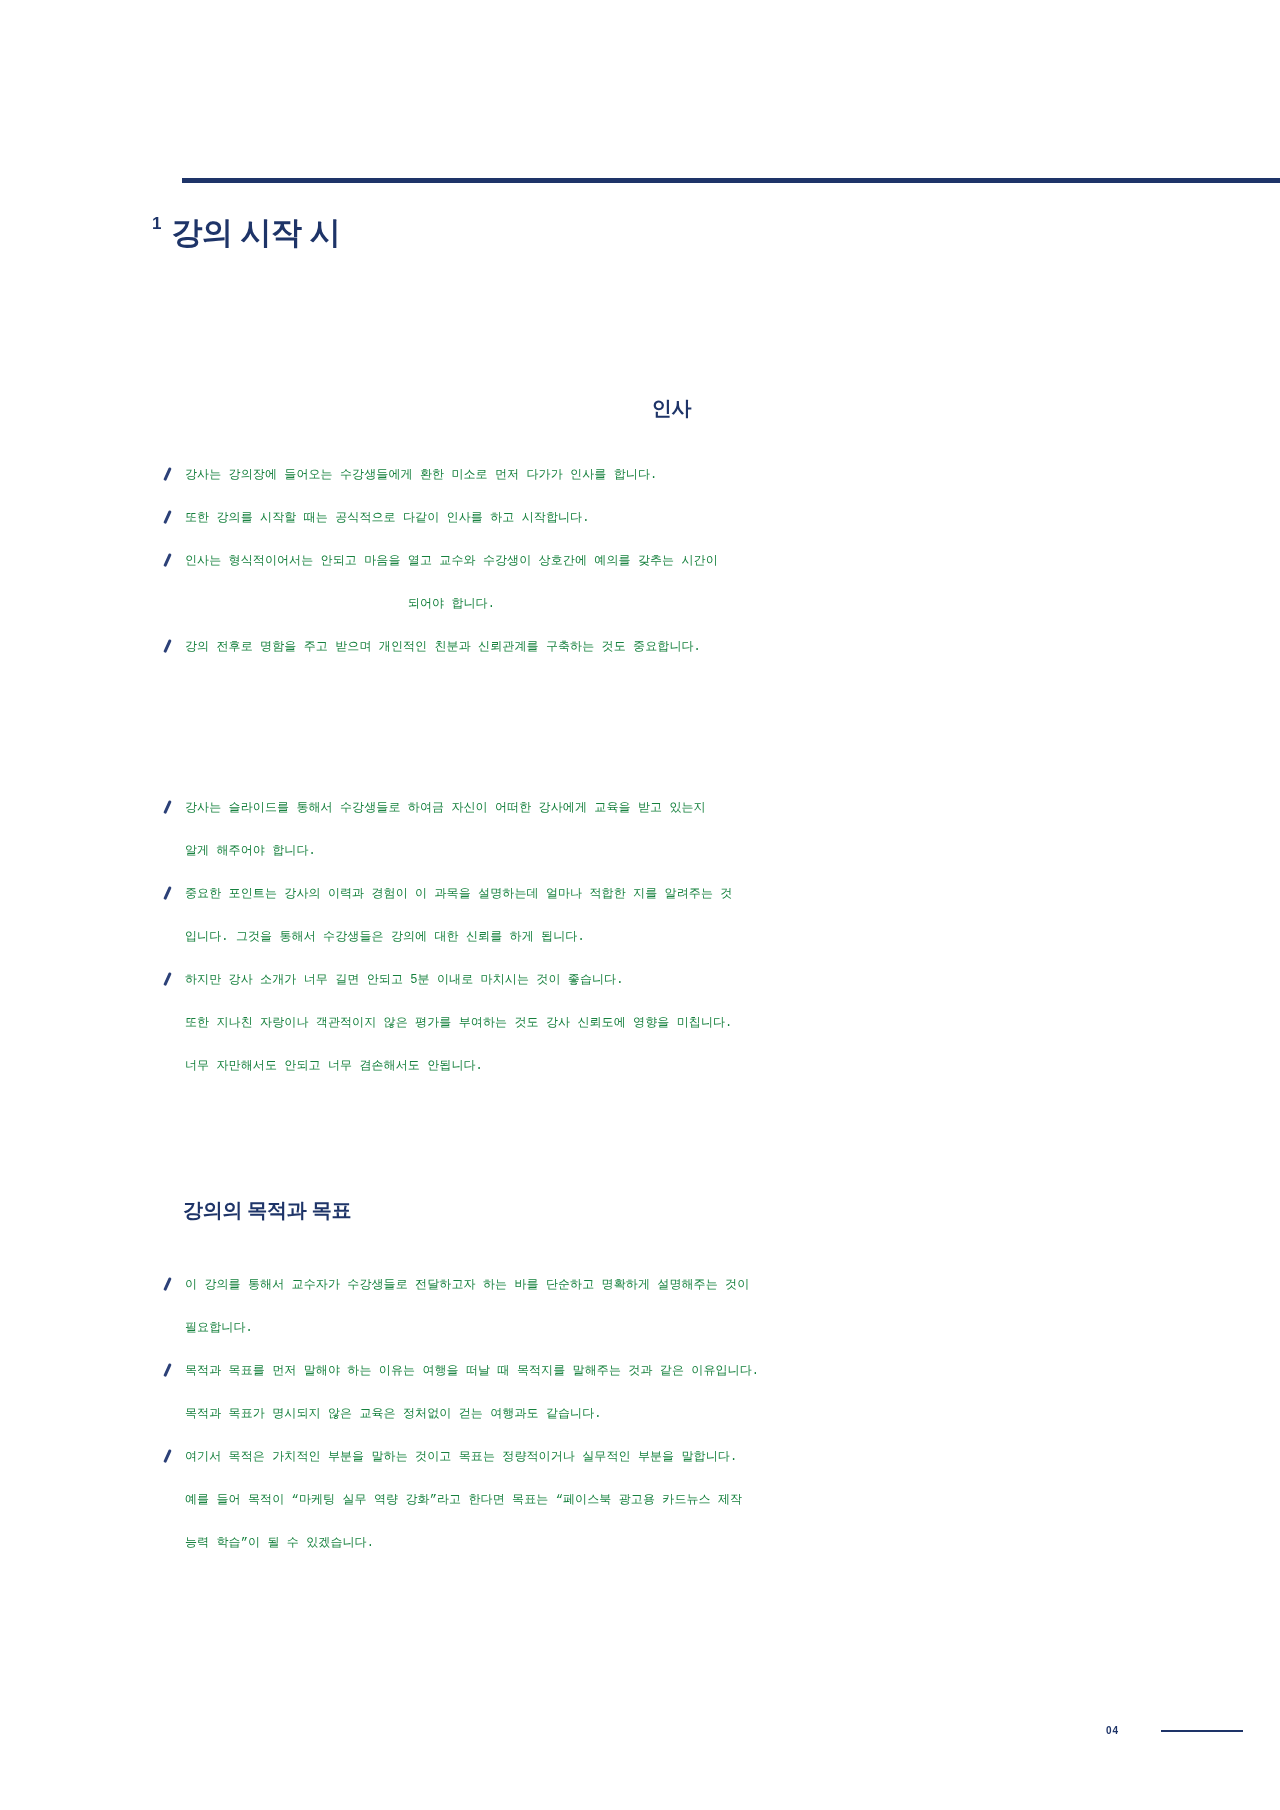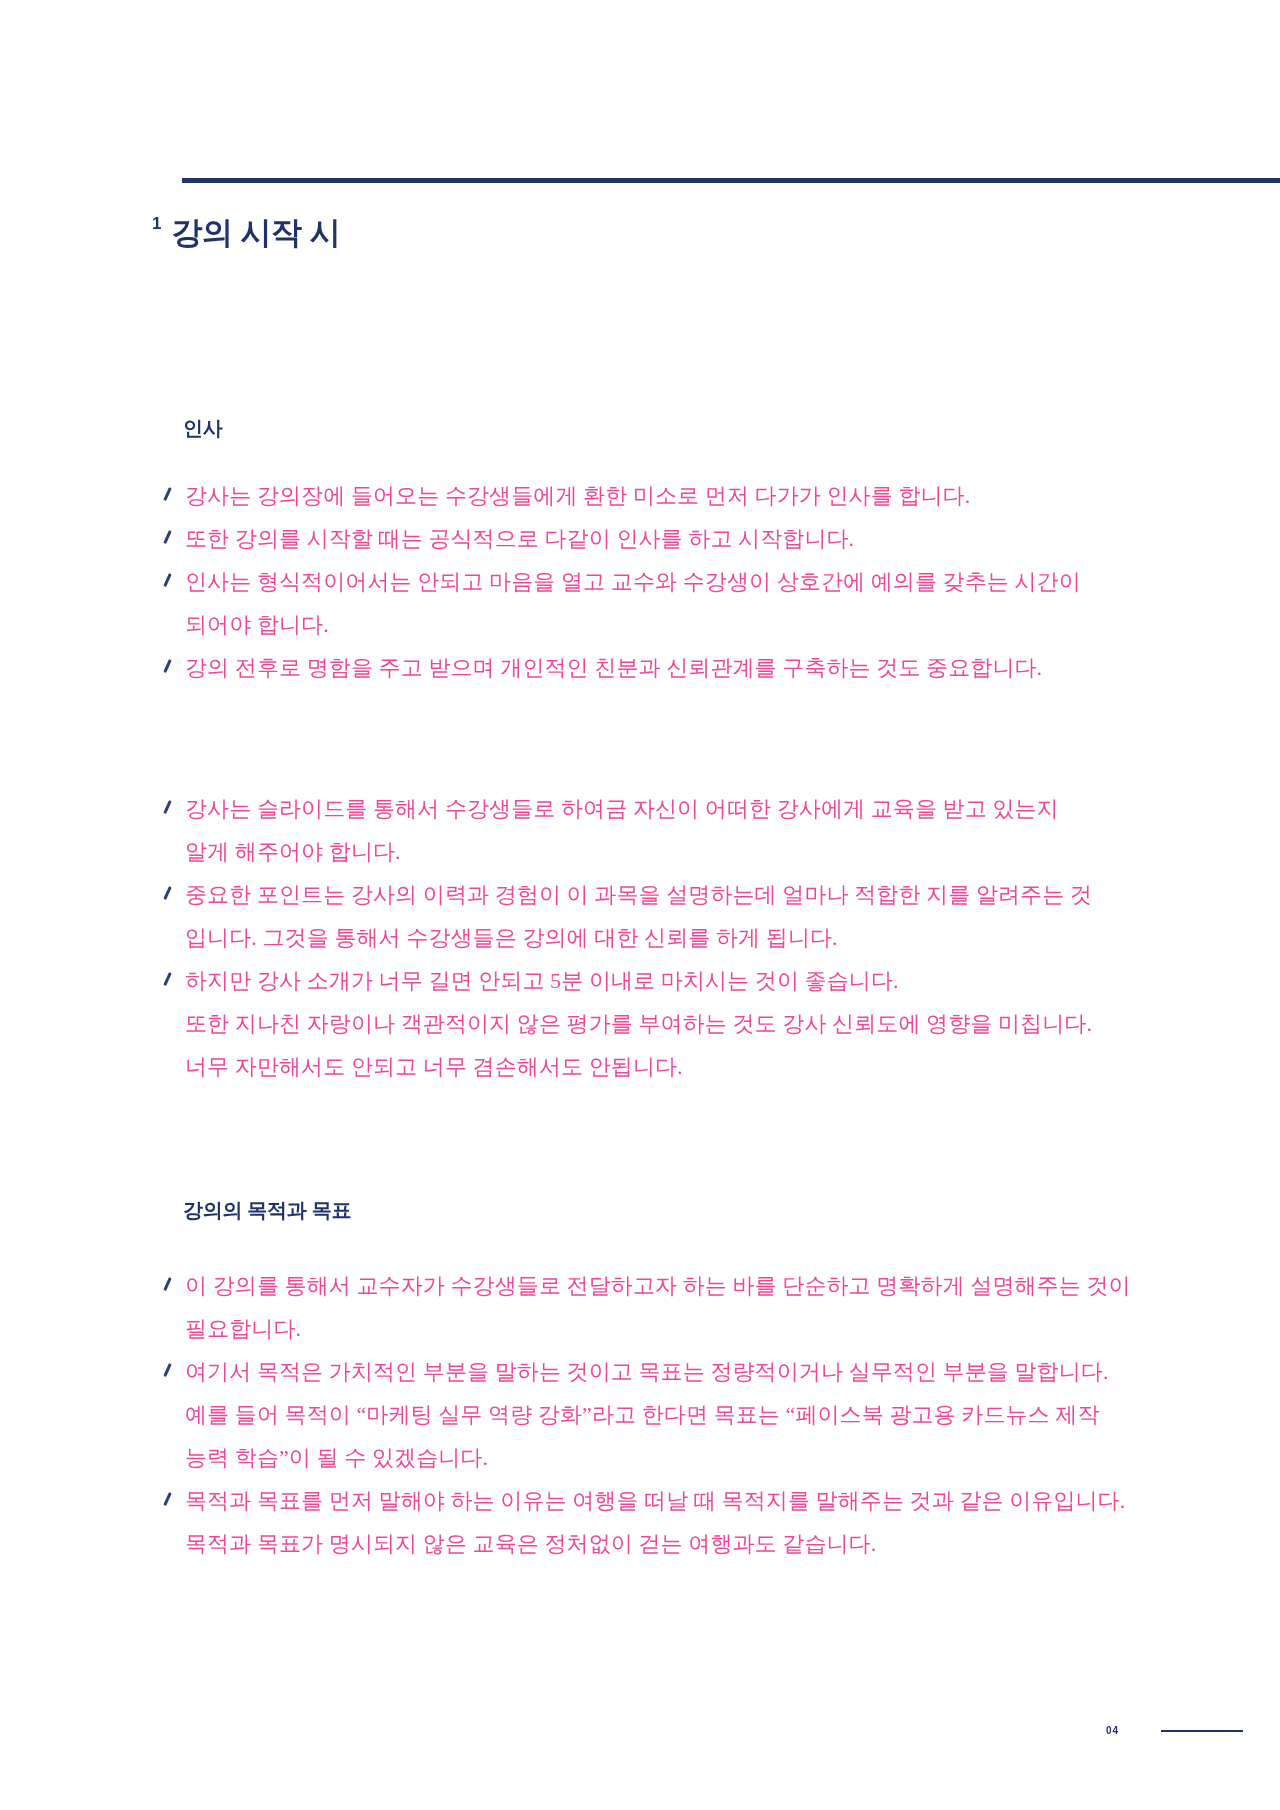--- a/index.html
+++ b/index.html
@@ -34,21 +34,21 @@
   }
   .doc-title .t {
     font-size:31px;
     letter-spacing:-0.5px;
   }
   .section {
     position:absolute;
     left:160px;
     width:1000px;
   }
-  .sec-1 { top:416px; }
+  .sec-1 { top:396px;text-align:center; }
   .sec-2 { top:753px; }
   .sec-3 { top:1198px; }
   .sec-heading {
     font-family:"Liberation Sans","DejaVu Sans",sans-serif;
     font-weight:bold;
     font-size:20px;
     line-height:24px;
     color:#1e3468;
     margin:0 0 0 23px;
     letter-spacing:-0.3px;
@@ -67,25 +67,26 @@
   .mark::before {
     content:"";
     position:absolute;
     left:6px; top:13px;
     width:2.6px; height:14px;
     background:#2c4178;
     border-radius:1.2px;
     transform:rotate(24deg);
   }
   .bullet-text {
-    font-size:22px;
+    font-size:12px;
     line-height:43px;
     white-space:pre-line;
-    color:#ec4899;
+    color:#15803d;
     letter-spacing:0.1px;
+    font-family:Liberation Mono, monospace;
   }
   .footer {
     position:absolute;
     right:35px; bottom:35px;
     display:flex;
     align-items:center;
   }
   .page-num {
     font-family:"Liberation Sans","DejaVu Sans",sans-serif;
     font-weight:bold;
@@ -158,28 +159,28 @@
   <div class="section sec-3">
     <h2 class="sec-heading">강의의 목적과 목표</h2>
     <div class="bullets">
       <div class="bullet">
         <span class="mark"></span>
         <span class="bullet-text">이 강의를 통해서 교수자가 수강생들로 전달하고자 하는 바를 단순하고 명확하게 설명해주는 것이
 필요합니다.</span>
       </div>
       <div class="bullet">
         <span class="mark"></span>
+        <span class="bullet-text">목적과 목표를 먼저 말해야 하는 이유는 여행을 떠날 때 목적지를 말해주는 것과 같은 이유입니다.
+목적과 목표가 명시되지 않은 교육은 정처없이 걷는 여행과도 같습니다.</span>
+      </div>
+      <div class="bullet">
+        <span class="mark"></span>
         <span class="bullet-text">여기서 목적은 가치적인 부분을 말하는 것이고 목표는 정량적이거나 실무적인 부분을 말합니다.
 예를 들어 목적이 “마케팅 실무 역량 강화”라고 한다면 목표는 “페이스북 광고용 카드뉴스 제작
 능력 학습”이 될 수 있겠습니다.</span>
-      </div>
-      <div class="bullet">
-        <span class="mark"></span>
-        <span class="bullet-text">목적과 목표를 먼저 말해야 하는 이유는 여행을 떠날 때 목적지를 말해주는 것과 같은 이유입니다.
-목적과 목표가 명시되지 않은 교육은 정처없이 걷는 여행과도 같습니다.</span>
       </div>
     </div>
   </div>
 
   <div class="footer">
     <span class="page-num">04</span>
     <span class="footer-rule"></span>
   </div>
 
 </div>

